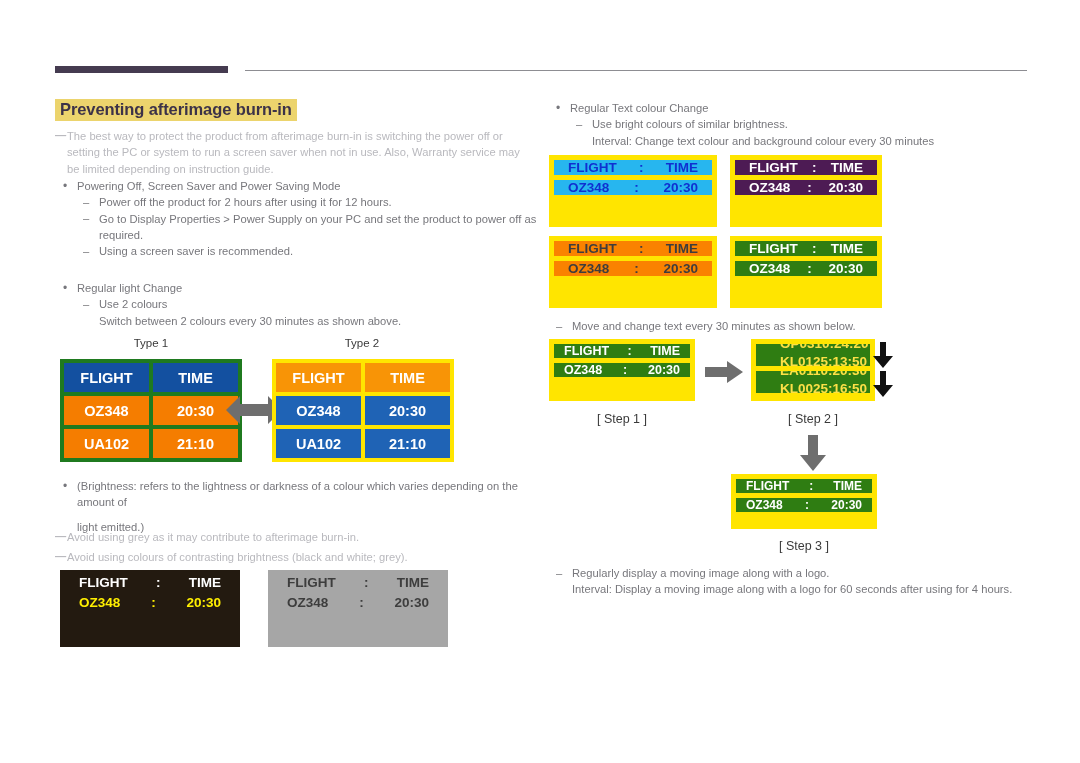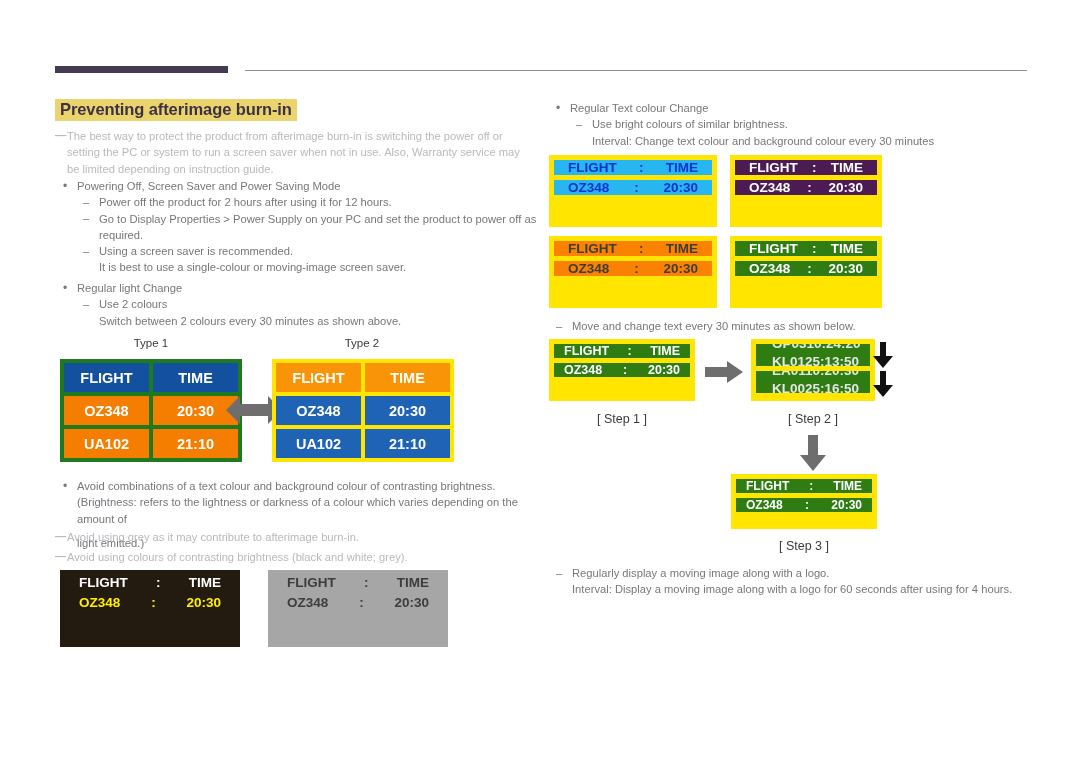--- a/index.html
+++ b/index.html
@@ -168,22 +168,22 @@
     overflow: hidden;
   }
   .scroll-cell {
     position: relative;
     background: #2f7d12;
     overflow: hidden;
     height: 22px;
   }
   .scroll-inner {
     position: absolute;
-    left: 4px; right: 0;
-    color: #e5e5e5;
+    left: 12px; right: 0;
+    color: #fde047;
     font-weight: bold;
     font-size: 13.5px;
     font-family: "Liberation Sans", sans-serif;
     line-height: 18px;
     padding: 0 12px;
     box-sizing: border-box;
   }
   .scroll-inner .ln {
     display: flex;
     justify-content: space-between;
@@ -214,21 +214,20 @@
     <span>Power off the product for 2 hours after using it for 12 hours.</span>
   </div>
   <div class="dash-row">
     <span class="dash-glyph">–</span>
     <span>Go to Display Properties &gt; Power Supply on your PC and set the product to power off as required.</span>
   </div>
   <div class="dash-row">
     <span class="dash-glyph">–</span>
     <span>Using a screen saver is recommended.</span>
   </div>
-  <div class="cont-row">It is best to use a single-colour or moving-image screen saver.</div>
 </div>
 
 <div class="para" style="left:55px; top:280px; width:490px;">
   <div class="bullet-row">
     <span class="bullet-dot">•</span>
     <span>Regular light Change</span>
   </div>
   <div class="dash-row">
     <span class="dash-glyph">–</span>
     <span>Use 2 colours</span>
@@ -269,21 +268,20 @@
   </div>
   <div class="board-row">
     <div class="cell" style="background:#1f63b5; color:#ffffff;">UA102</div>
     <div class="cell" style="background:#1f63b5; color:#ffffff;">21:10</div>
   </div>
 </div>
 
 <div class="para" style="left:55px; top:478px; width:500px;">
   <div class="bullet-row">
     <span class="bullet-dot">•</span>
-    <span>Avoid combinations of a text colour and background colour of contrasting brightness.</span>
   </div>
   <div style="padding-left:22px;">(Brightness: refers to the lightness or darkness of a colour which varies depending on the amount of</div>
   <div style="padding-left:22px;margin-top:8px;">light emitted.)</div>
 </div>
 
 <div class="note" style="left:67px; top:529px; width:470px;">
   <span class="dash-mark">—</span>
   <span>Avoid using grey as it may contribute to afterimage burn-in.</span>
 </div>
 <div class="note" style="left:67px; top:549px; width:470px;">

